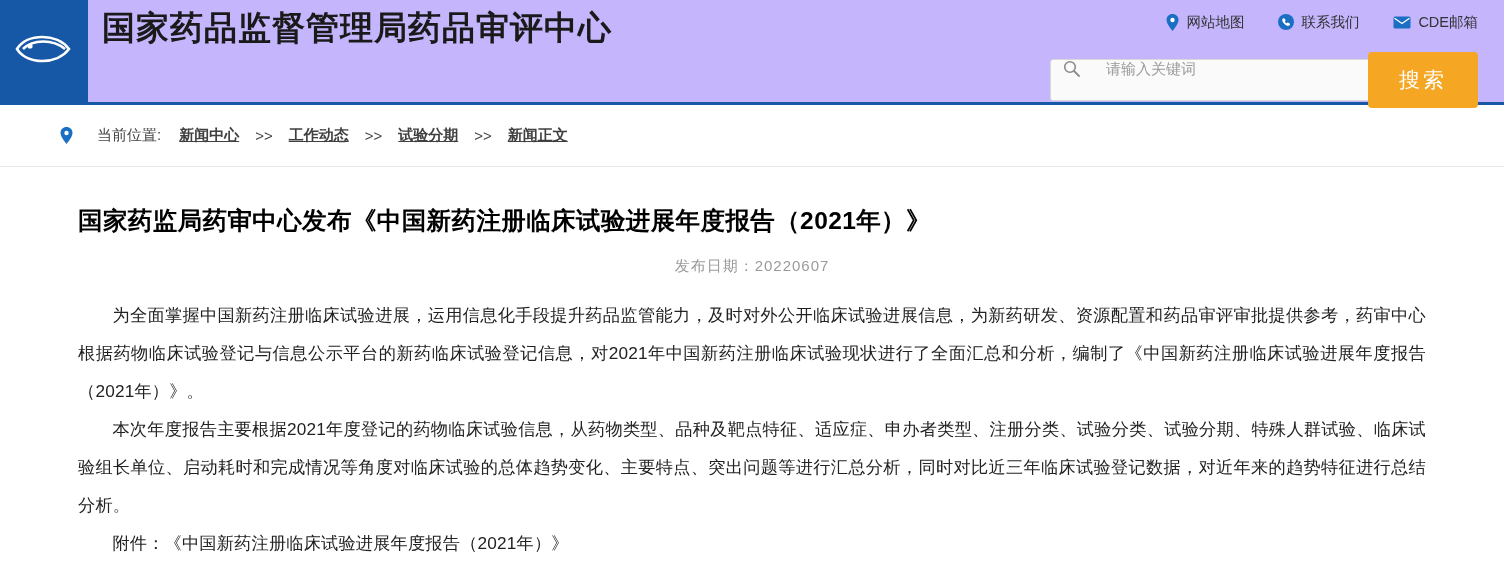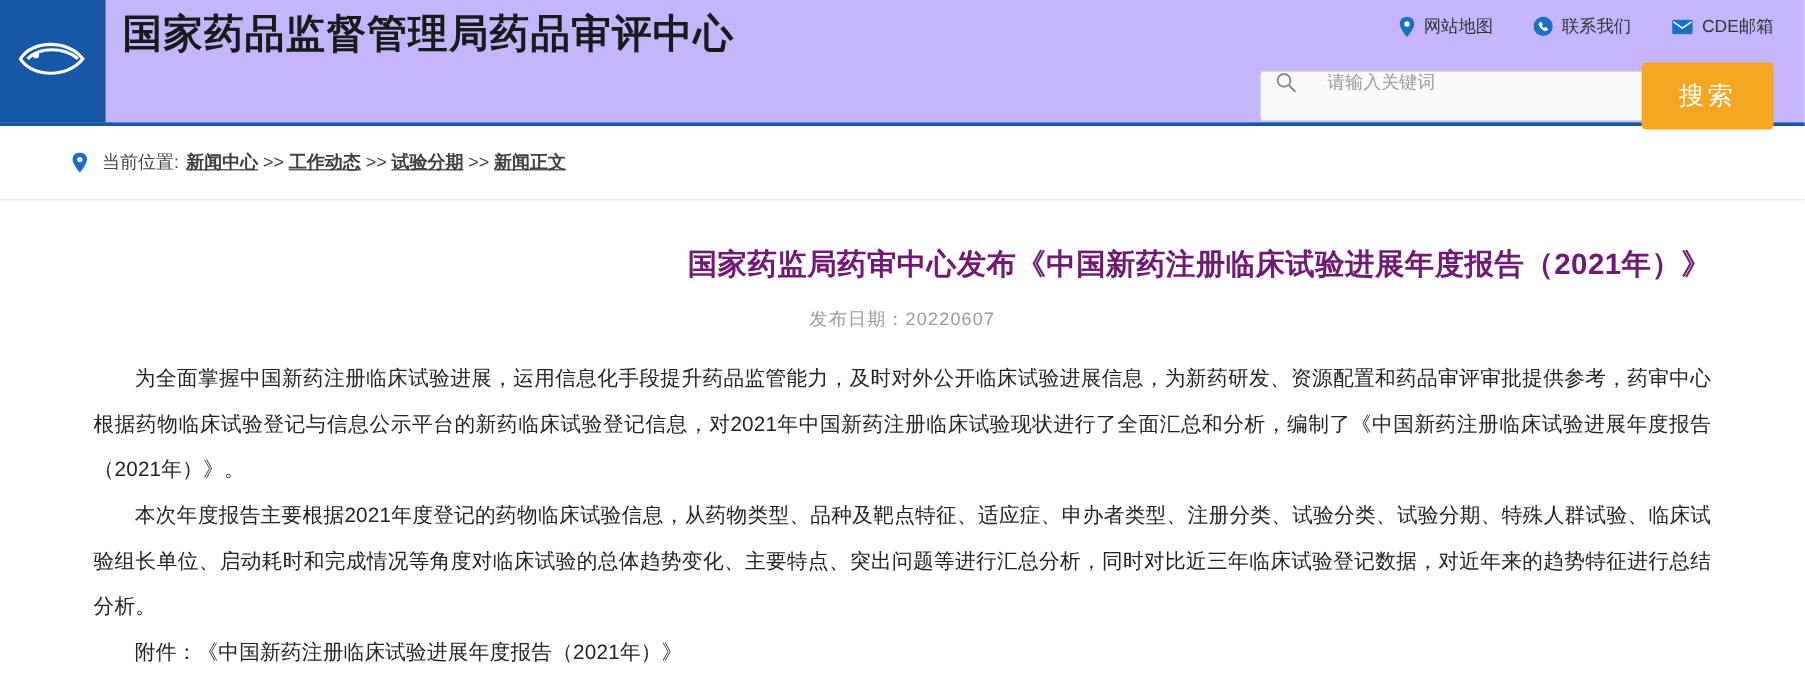--- a/index.html
+++ b/index.html
@@ -123,41 +123,41 @@
     align-items: center;
     border-bottom: 1px solid #e6e6e6;
     background: #fff;
   }
   .breadcrumb {
     margin-left: 60px;
     display: flex;
     align-items: center;
     font-size: 15px;
     color: #444;
-    gap: 4px;
+    gap: 16px;
   }
   .breadcrumb .pin { margin-right: 8px; display: flex; }
   .breadcrumb a {
     color: #404040;
     text-decoration: underline;
     cursor: pointer;
     font-weight: bold;
   }
   .breadcrumb .sep { color: #444; }
   .breadcrumb .label { margin-right: 2px; }
 
   
   .article {
     padding: 34px 78px 0 78px;
   }
   .article-title {
-    text-align: right;
+    text-align: left;
     font-size: 24.5px;
     font-weight: bold;
-    color: #701a75;
+    color: #000000;
     line-height: 40px;
     letter-spacing: 0.4px;
   }
   .article-date {
     text-align: center;
     font-size: 15px;
     color: #9a9a9a;
     margin-top: 16px;
     letter-spacing: 1px;
   }

